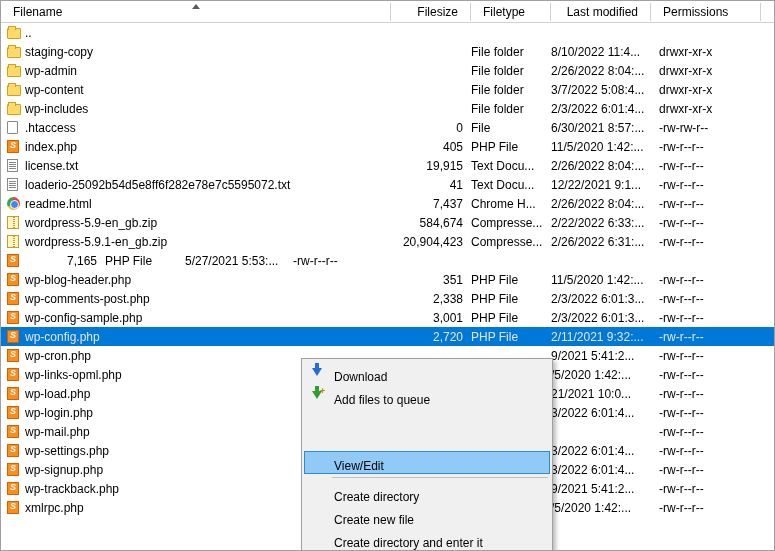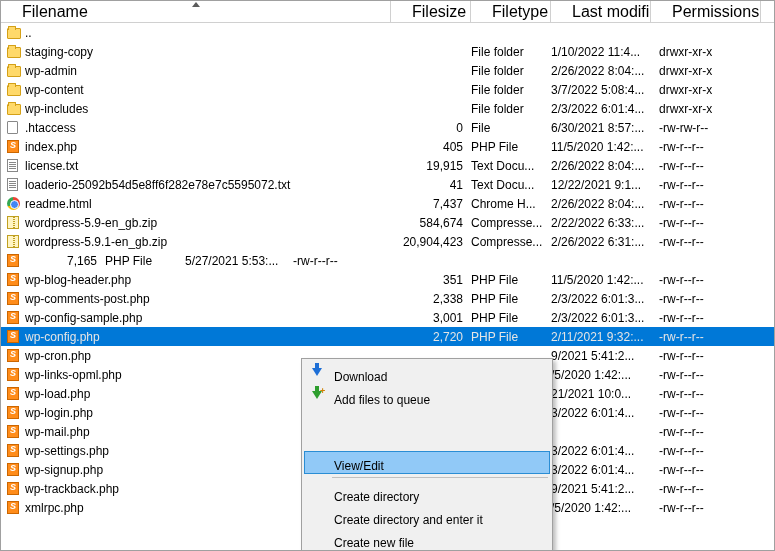--- a/index.html
+++ b/index.html
@@ -15,23 +15,23 @@
   }
   .header {
     display: flex;
     background: #ffffff;
     border-bottom: 1px solid #d0d0d0;
     height: 22px;
     align-items: center;
     position: relative;
   }
   .header-col {
-    padding: 2px 21px;
+    padding: 2px 12px;
     border-right: 1px solid #d0d0d0;
-    font-size: 16px;
+    font-size: 12px;
     color: #000;
     white-space: nowrap;
     overflow: hidden;
     position: relative;
   }
   .col-name { width: 390px; }
   .col-size { width: 80px; text-align: right; }
   .col-type { width: 80px; }
   .col-mod  { width: 100px; text-align: right; }
   .col-perm { width: 110px; }
@@ -136,21 +136,21 @@
       <span class="cell c-mod"></span>
       <span class="cell c-perm"></span>
     </div>
     <div class="row">
       <span class="cell c-icon">
         <span class="icon icon-folder"></span>
       </span>
       <span class="cell c-name">staging-copy</span>
       <span class="cell c-size"></span>
       <span class="cell c-type">File folder</span>
-      <span class="cell c-mod">1/10/2022 11:4...</span>
+      <span class="cell c-mod">8/10/2022 11:4...</span>
       <span class="cell c-perm">drwxr-xr-x</span>
     </div>
     <div class="row">
       <span class="cell c-icon">
         <span class="icon icon-folder"></span>
       </span>
       <span class="cell c-name">wp-admin</span>
       <span class="cell c-size"></span>
       <span class="cell c-type">File folder</span>
       <span class="cell c-mod">2/26/2022 8:04:...</span>
@@ -401,22 +401,22 @@
     <span>Add files to queue</span>
   </div>
   <div class="menu-item hover">
     <span>View/Edit</span>
   </div>
   <div class="menu-sep"></div>
   <div class="menu-item">
     <span>Create directory</span>
   </div>
   <div class="menu-item">
+    <span>Create new file</span>
+  </div>
+  <div class="menu-item">
     <span>Create directory and enter it</span>
   </div>
-  <div class="menu-item">
-    <span>Create new file</span>
-  </div>
   <div class="menu-sep"></div>
   <div class="menu-item">
     <span>Delete</span>
   </div>
 </div>
 
 </body></html>

